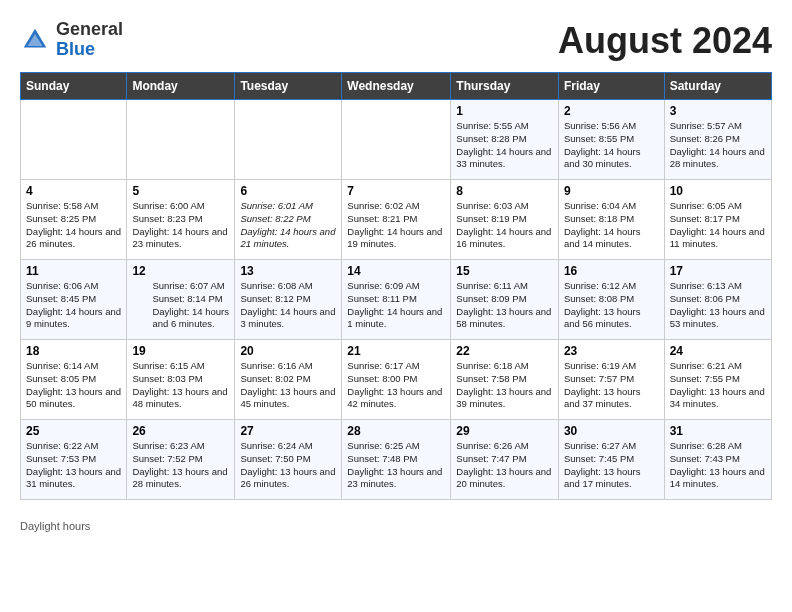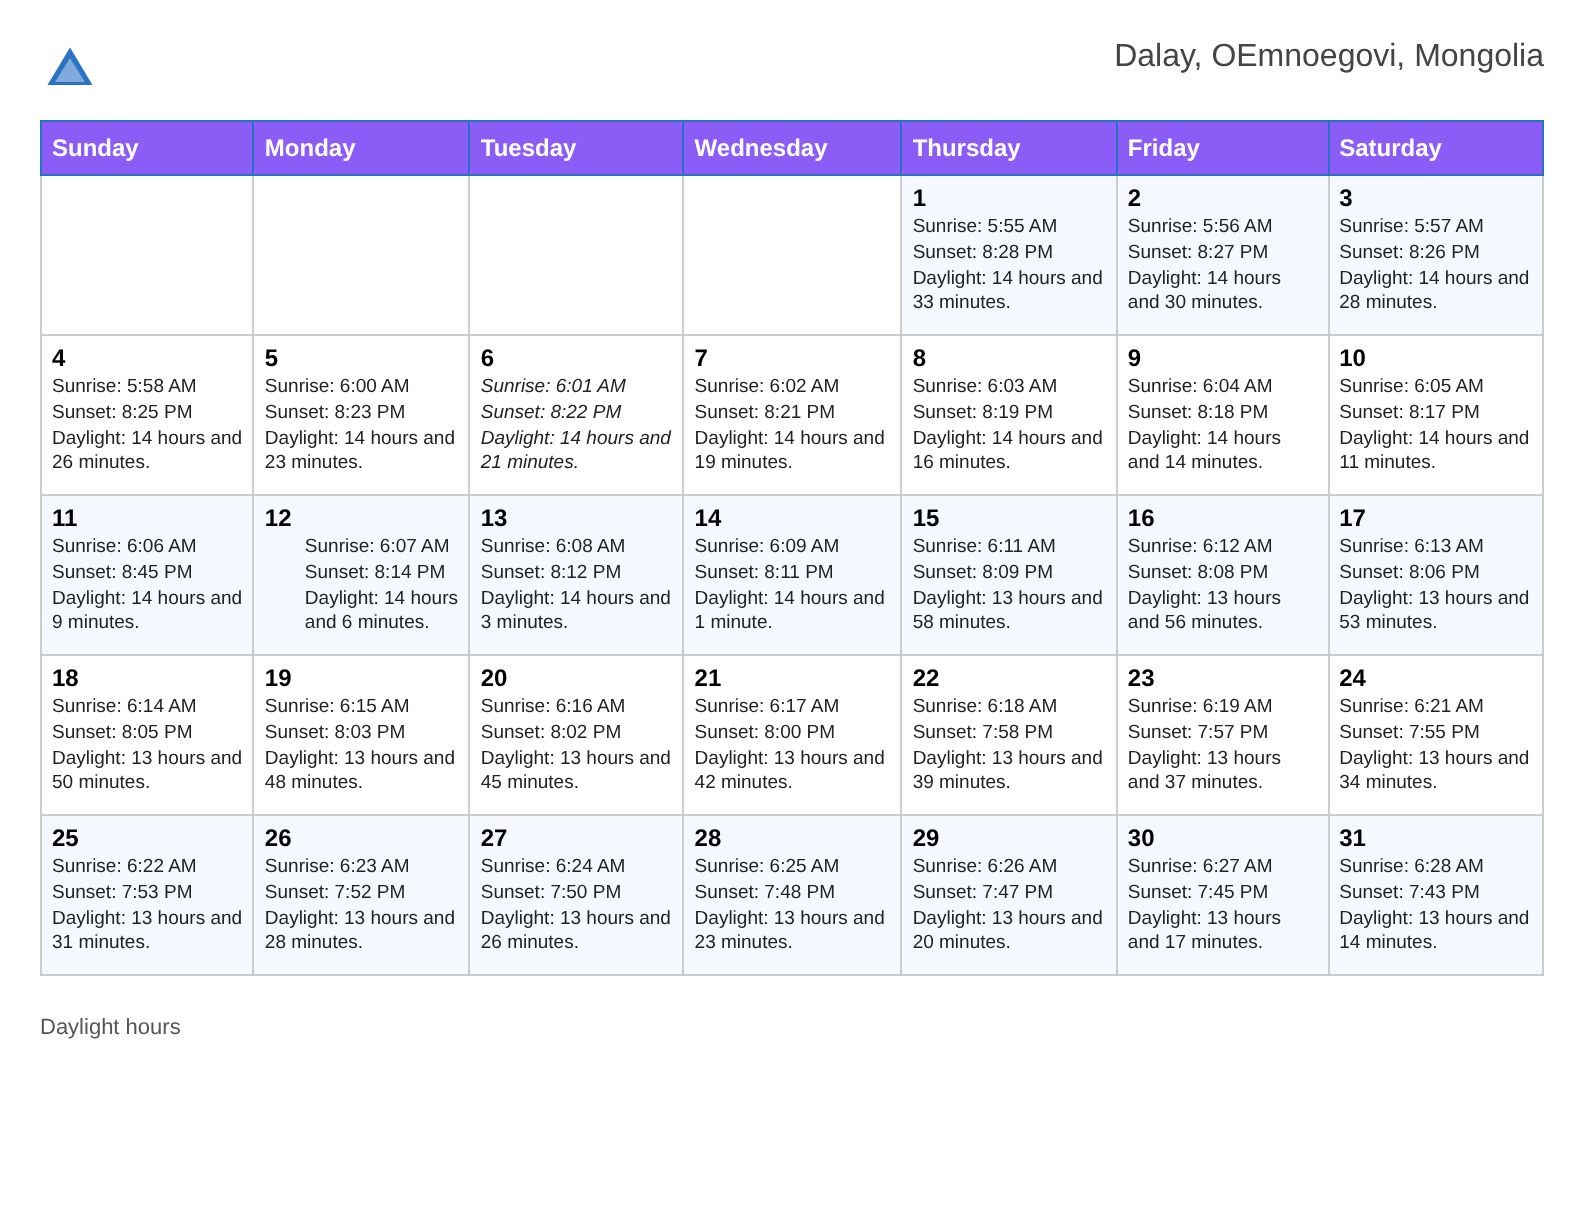--- a/index.html
+++ b/index.html
@@ -51,21 +51,21 @@
     .sub-title {
       font-size: 16px;
       color: #444;
     }
     table {
       width: 100%;
       border-collapse: collapse;
       font-size: 10.5px;
     }
     thead tr th {
-      background: #8b5cf6;
+      background: #404040;
       color: #fff;
       text-align: left;
       padding: 6px 5px;
       font-size: 12px;
       font-weight: bold;
       border: 1px solid #2a72c3;
     }
     tbody tr td {
       border: 1px solid #ccc;
       vertical-align: top;
@@ -101,23 +101,27 @@
   </style>
 </head>
 <body>
 
 <div class="header">
   <div class="logo">
     <svg class="logo-icon" viewBox="0 0 40 40">
       <polygon points="20,5 35,30 5,30" fill="#2a72c3"></polygon>
       <polygon points="20,12 30,28 10,28" fill="#fff" opacity="0.4"></polygon>
     </svg>
+    <div class="logo-text">
+      <span class="logo-general">General</span>
+      <span class="logo-blue">Blue</span>
+    </div>
   </div>
   <div class="title-block">
-    <div class="sub-title">Dalay, OEmnoegovi, Mongolia</div>
+    <div class="main-title">August 2024</div>
   </div>
 </div>
 
 <table>
   <thead>
     <tr>
     <th>Sunday</th>
         <th>Monday</th>
         <th>Tuesday</th>
         <th>Wednesday</th>
@@ -134,21 +138,21 @@
         <td class="empty-cell"></td>
         <td>
           <span class="day-num">1</span>
           <div class="day-detail" style="white-space: pre-line;">Sunrise: 5:55 AM
 Sunset: 8:28 PM
 Daylight: 14 hours and 33 minutes.</div>
         </td>
         <td>
           <span class="day-num">2</span>
           <div class="day-detail" style="white-space: pre-line;">Sunrise: 5:56 AM
-Sunset: 8:27 PM
+Sunset: 8:55 PM
 Daylight: 14 hours and 30 minutes.</div>
         </td>
         <td>
           <span class="day-num">3</span>
           <div class="day-detail" style="white-space: pre-line;">Sunrise: 5:57 AM
 Sunset: 8:26 PM
 Daylight: 14 hours and 28 minutes.</div>
         </td>
       </tr>
       <tr>

